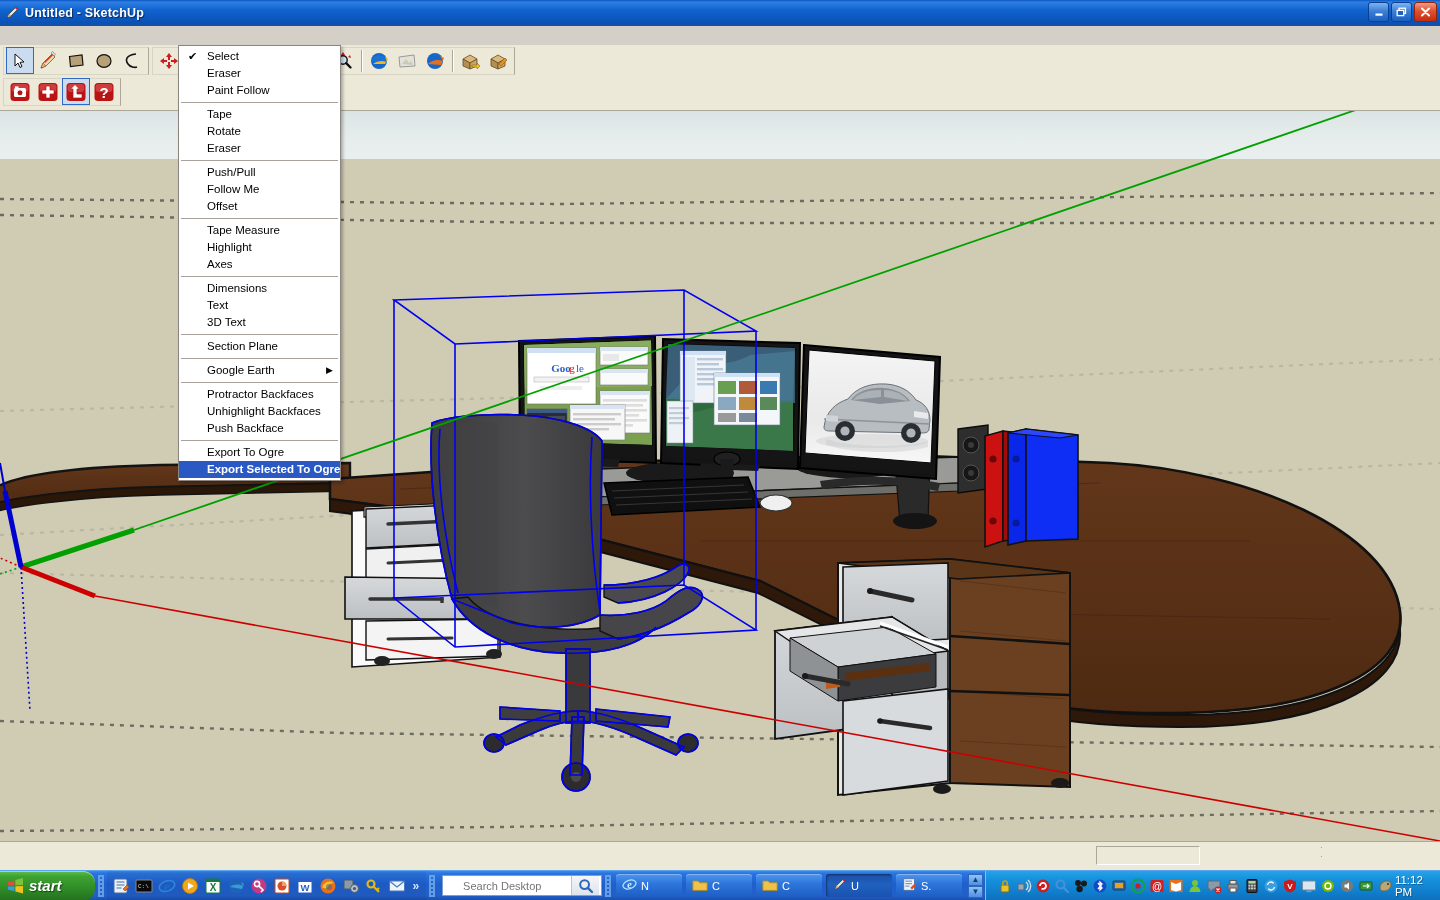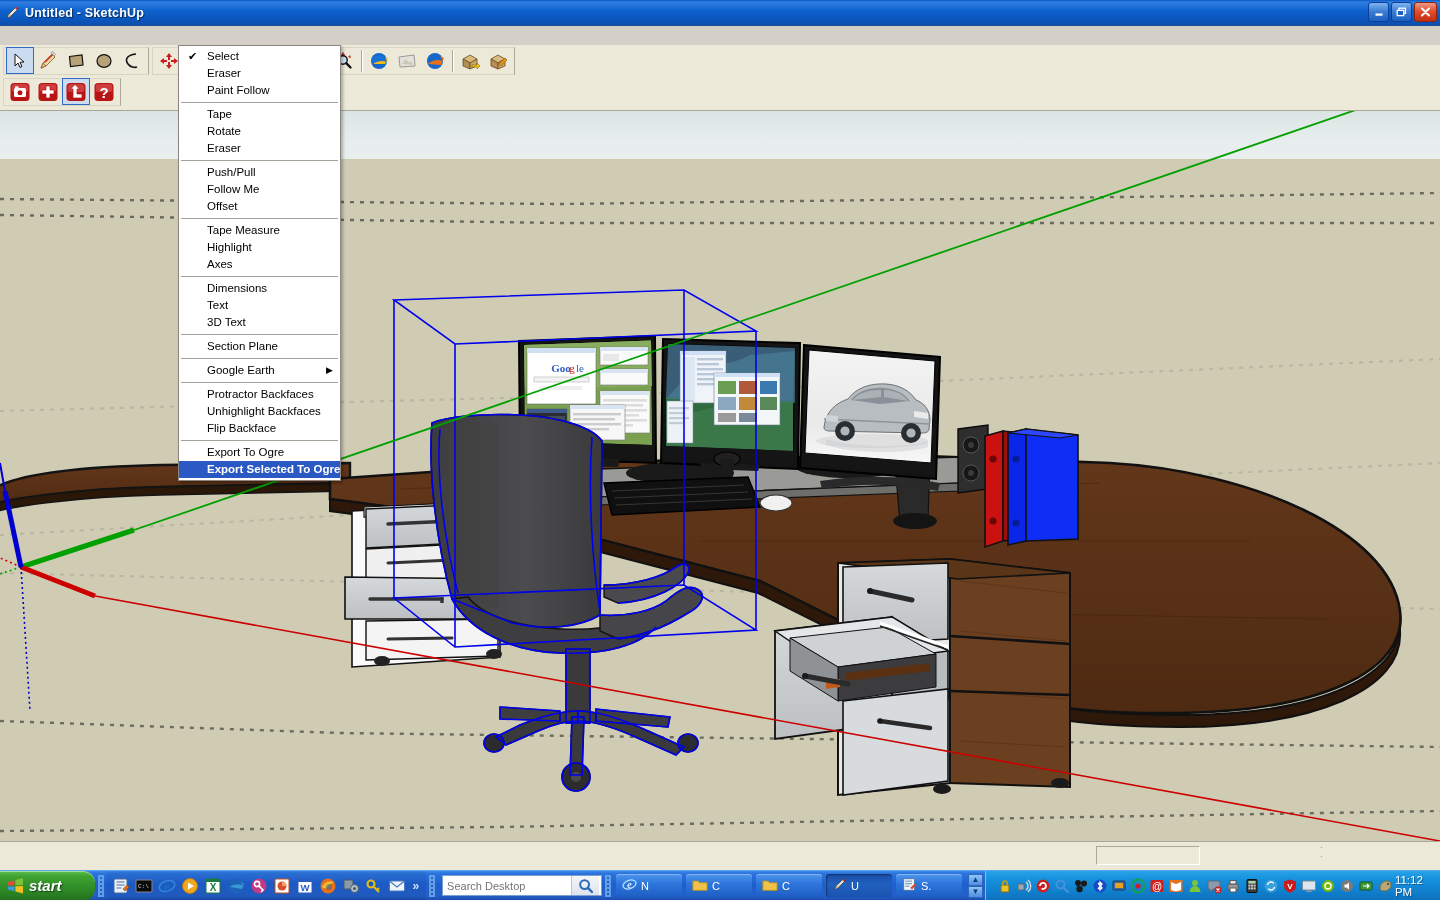--- a/index.html
+++ b/index.html
@@ -118,21 +118,21 @@
                repeating-linear-gradient(90deg,#6fa9e8 0 2px,transparent 2px 4px);
     opacity:.85;}
   .ql-ico{ width:20px;height:20px;margin:0 1.5px;display:flex;align-items:center;justify-content:center; }
   .ql-more{ color:#cfe3fb;font-size:12px;font-weight:bold;margin:0 4px; }
   .searchbox{
     display:flex;align-items:center; height:21px; margin-left:4px;
     background:#fff;border:1px solid #7a9fd0; width:164px;
   }
   .searchbox input{
     border:0;outline:0;width:128px;height:17px;font-size:11px;color:#777;
-    font-family:"Liberation Sans",sans-serif; padding-left:4px; background:transparent;
+    font-family:"Liberation Sans",sans-serif; padding-left:20px; background:transparent;
   }
   .search-go{ width:28px;height:19px;display:flex;align-items:center;justify-content:center;
     background:linear-gradient(180deg,#f4f6f8,#dde4ee); border-left:1px solid #b8c6d8;}
   .tbtn{
     height:23px;min-width:66px;margin:0 2px;display:flex;align-items:center;
     padding:0 6px;border-radius:3px;
     background:linear-gradient(180deg,#4f96ec 0%,#2f77dd 40%,#1d5ec4 100%);
     box-shadow:inset 0 1px 0 rgba(255,255,255,.3);
     color:#fff;font-size:11px; gap:4px;
   }
@@ -792,21 +792,21 @@
       <span class="dd-arrow">▶</span>
     </div>
     <div class="dd-sep"></div>
     <div class="dd-item">
       <span>Protractor Backfaces</span>
     </div>
     <div class="dd-item">
       <span>Unhighlight Backfaces</span>
     </div>
     <div class="dd-item">
-      <span>Flip Backface</span>
+      <span>Push Backface</span>
     </div>
     <div class="dd-sep"></div>
     <div class="dd-item">
       <span>Export To Ogre</span>
     </div>
     <div class="dd-item selected">
       <span>Export Selected To Ogre</span>
     </div>
   </div>
 

